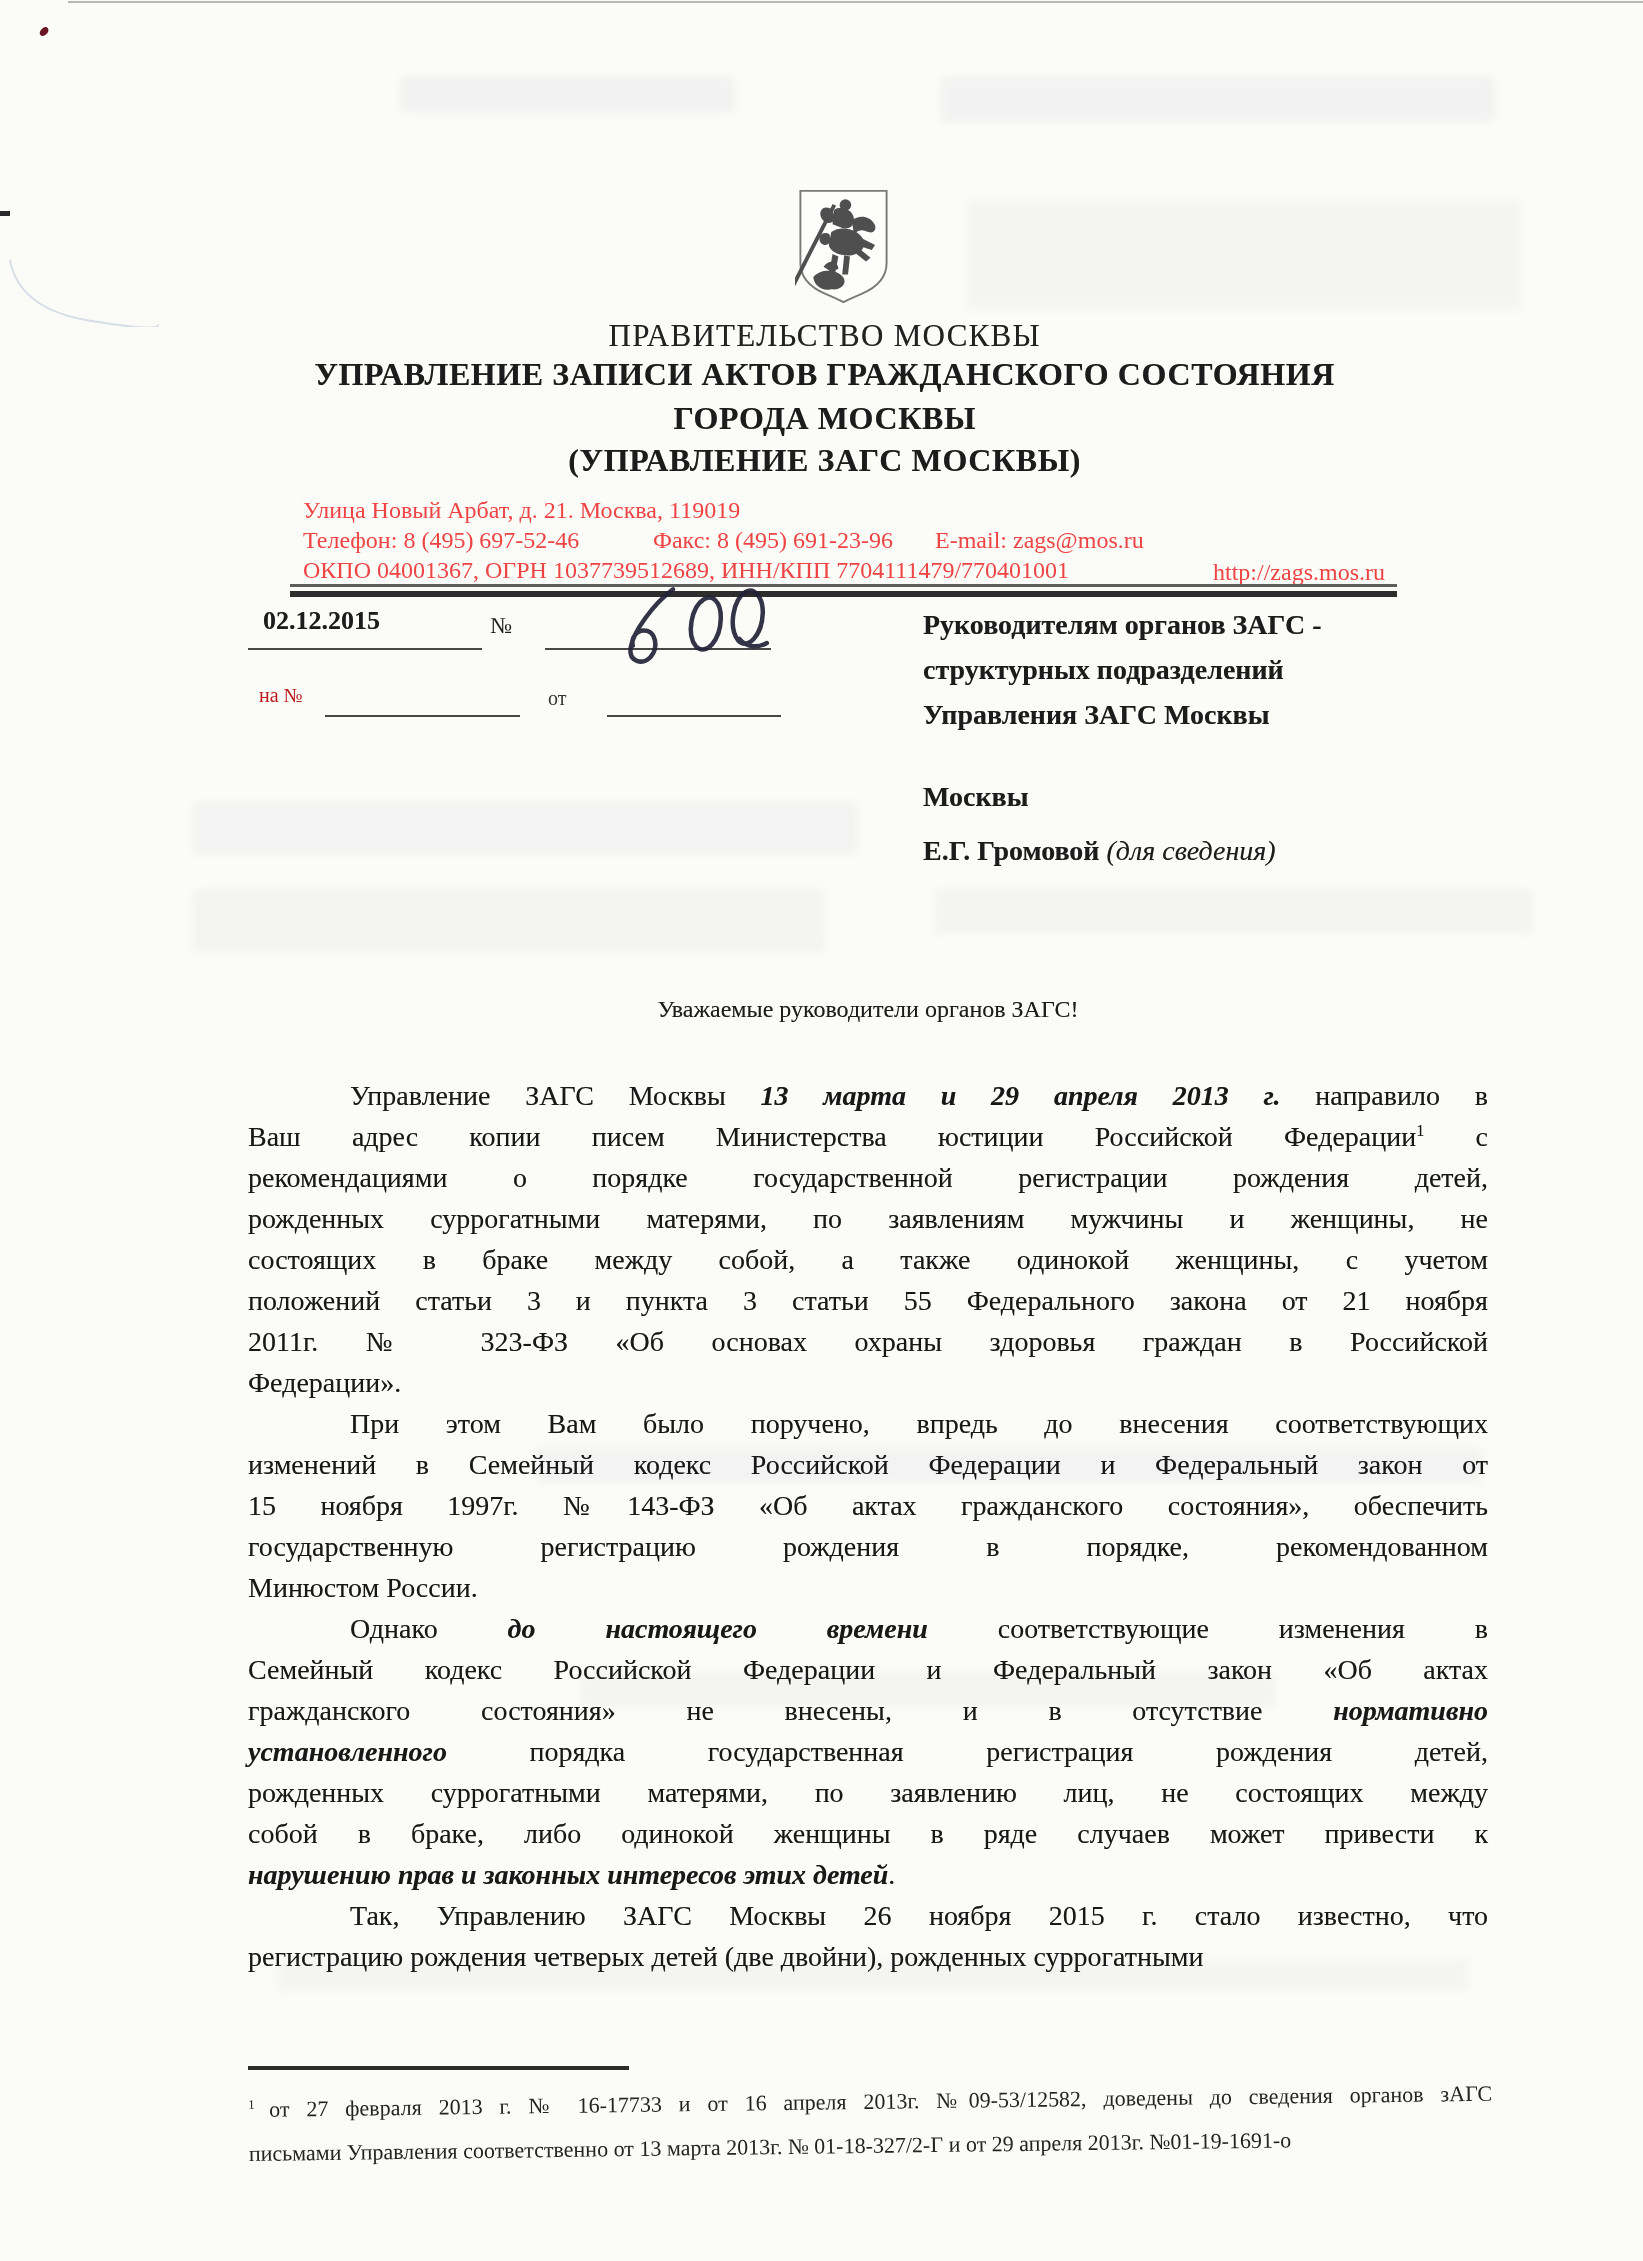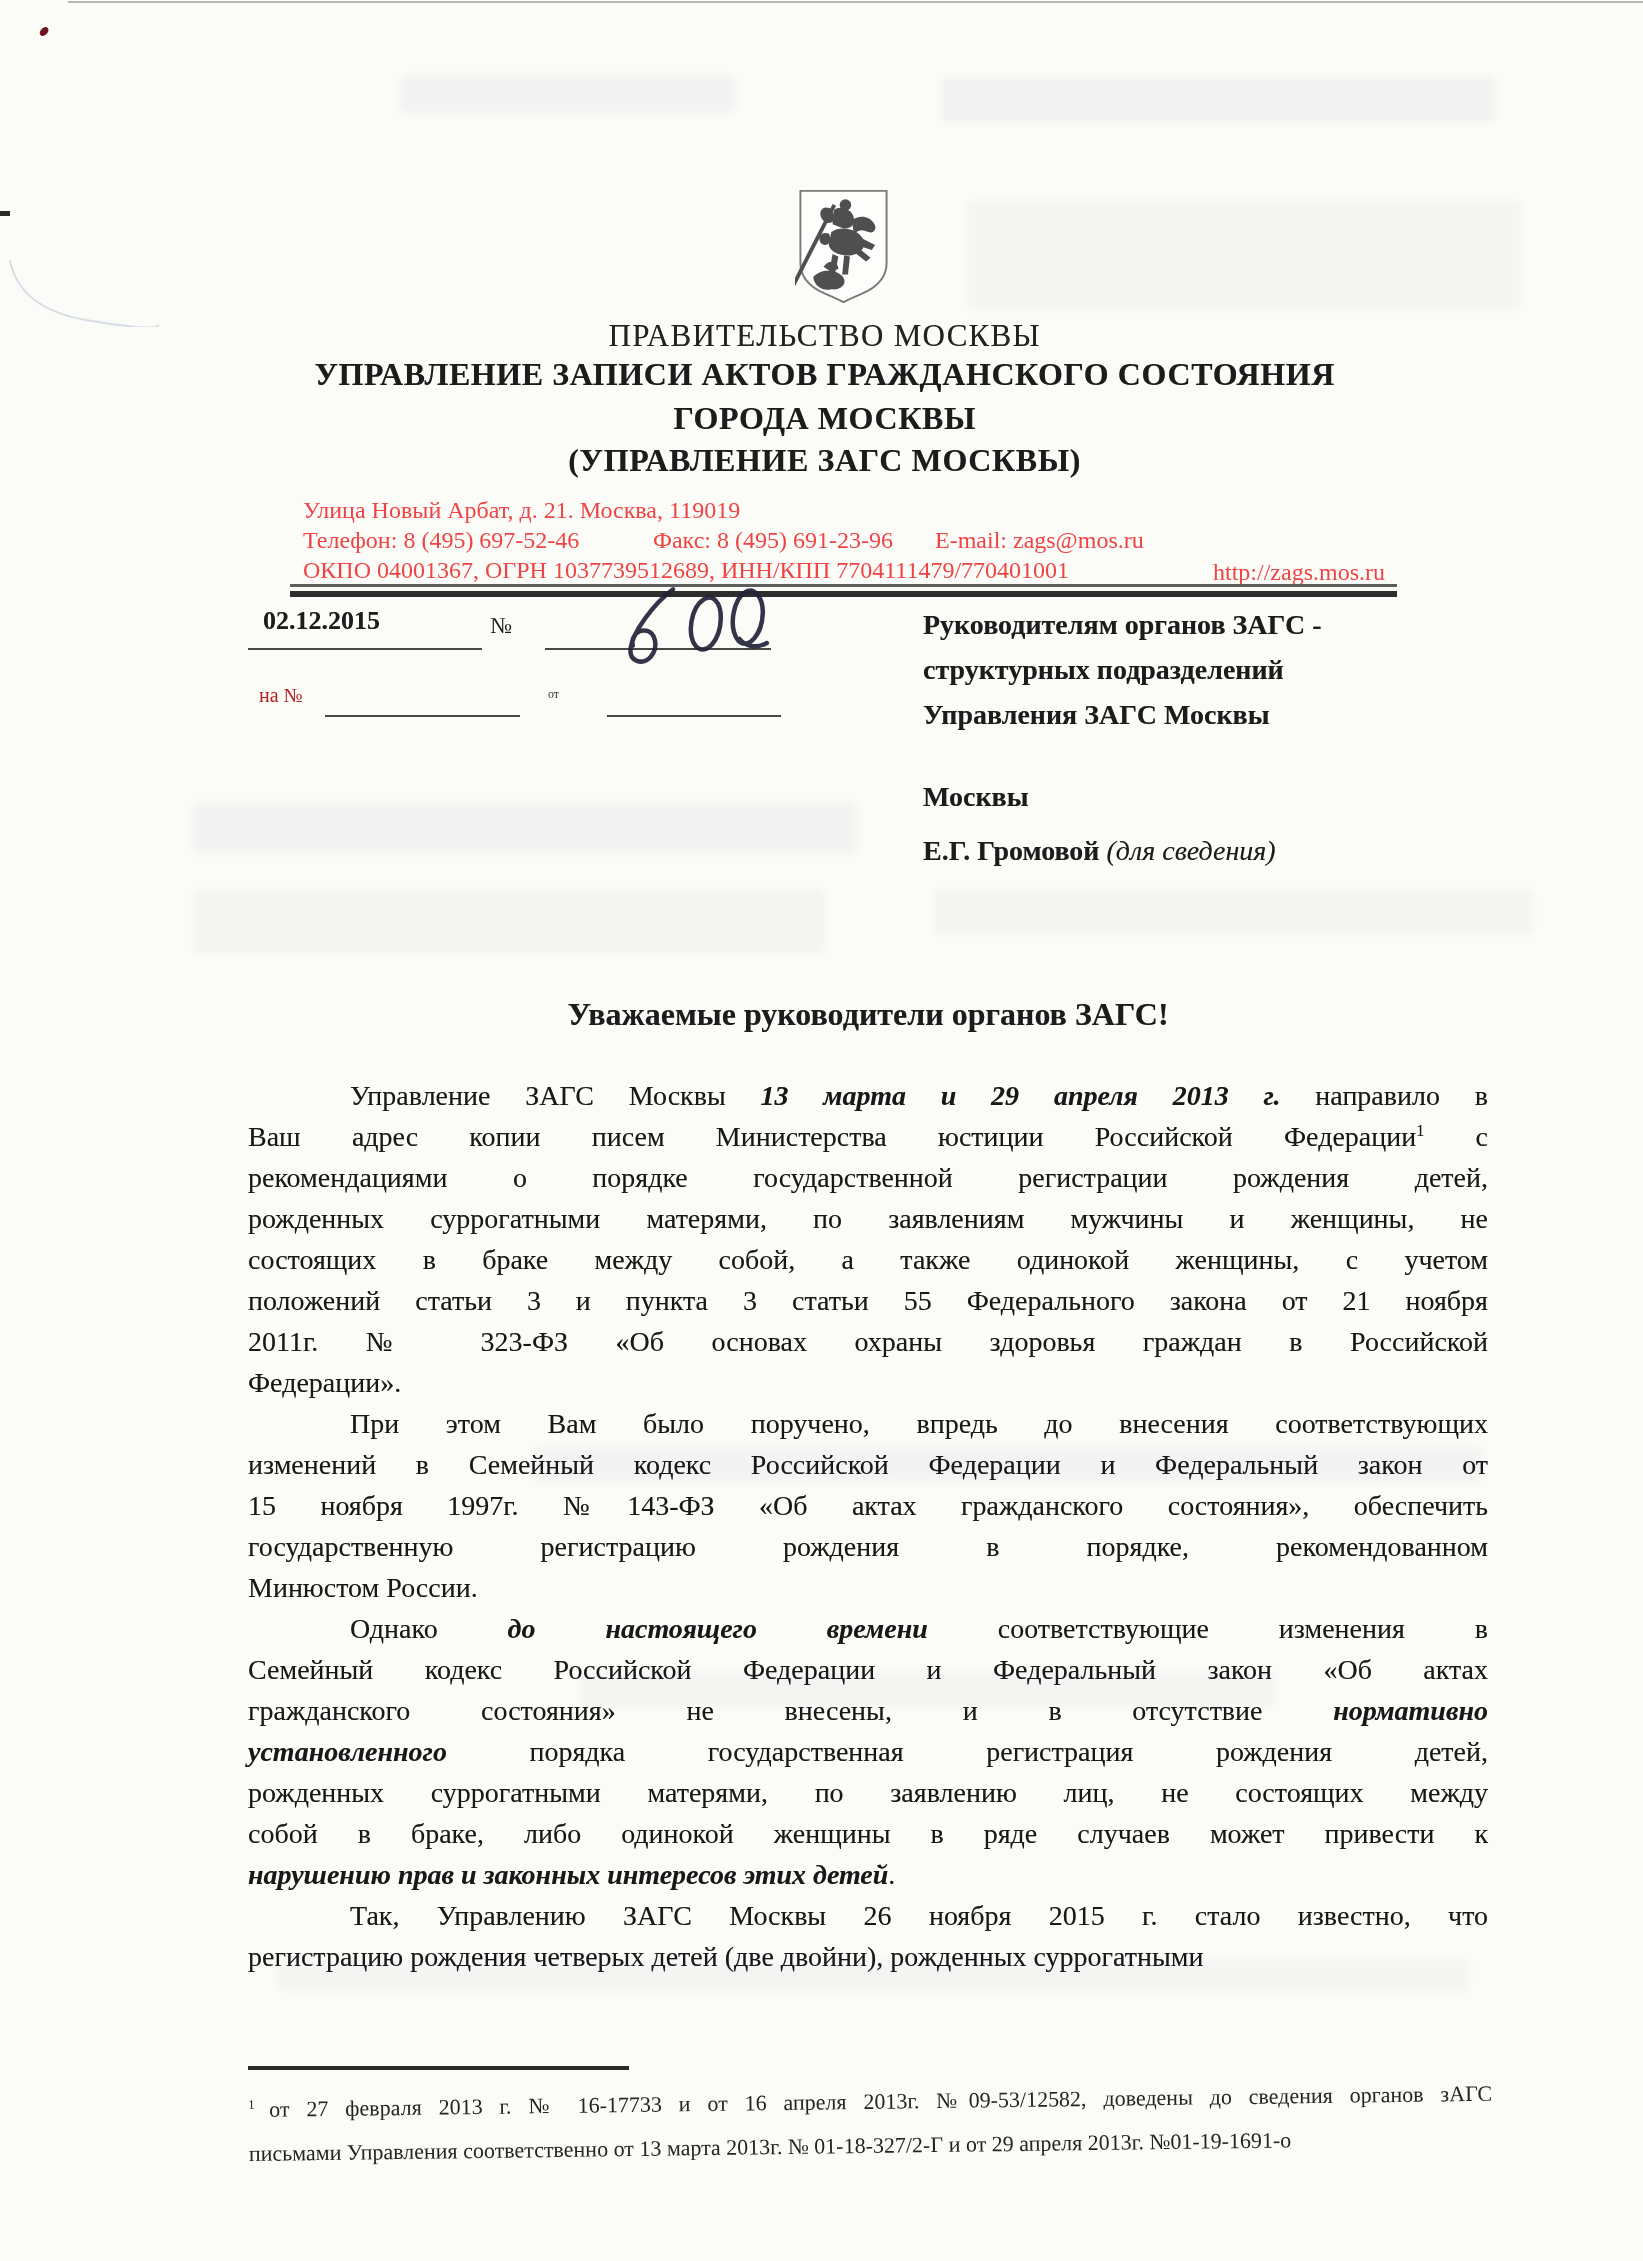--- a/index.html
+++ b/index.html
@@ -20,28 +20,28 @@
   .org2{left:3.2px;top:400px;width:1643px;text-align:center;font-size:32px;font-weight:bold;letter-spacing:0.6px;}
   .org3{left:3.2px;top:442px;width:1643px;text-align:center;font-size:32px;font-weight:bold;letter-spacing:0.6px;}
   .addr{font-size:24px;color:#ef4444;}
   
   .rule-top{left:290px;top:584px;width:1107px;height:2.6px;background:#5d5d5d;}
   .rule-bot{left:290px;top:591px;width:1107px;height:5.8px;background:#2e2e2e;}
   .underline{height:1.9px;background:#474747;}
   .date{left:263px;top:606px;font-size:26px;font-weight:bold;}
   .nosign{left:490px;top:613px;font-size:23px;}
   .na-no{left:259px;top:684px;font-size:20px;color:#b91c1c;}
-  .ot{left:548px;top:687px;font-size:12px;color:#333;}
+  .ot{left:548px;top:687px;font-size:20px;color:#333;}
   
   .recips{left:923px;top:602px;width:580px;font-size:28px;font-weight:bold;line-height:45px;}
   .recips .gap1{margin-top:37px;}
   .recips .gap2{margin-top:9px;}
   .recips .note{font-weight:normal;font-style:italic;margin-top:16px;}
   
-  .salutation{left:248px;top:996px;width:1240px;text-align:center;font-size:32px;font-weight:bold;}
+  .salutation{left:248px;top:996px;width:1240px;text-align:center;font-size:24px;font-weight:normal;}
   
   .bodytext{left:248px;top:1075px;width:1240px;font-size:28px;line-height:41px;color:#181818;}
   .bodytext .line{text-align:justify;text-align-last:justify;white-space:normal;}
   .bodytext .line.plast{text-align-last:left;}
   .bodytext .line.pfirst{text-indent:102px;}
   .bi{font-weight:bold;font-style:italic;}
   .supref{font-size:0.58em;vertical-align:super;line-height:0;}
   
   .fn-rule{left:248px;top:2066px;width:381px;height:3.9px;background:#2b2b2b;}
   .footnote{left:248px;top:2088px;width:1244px;font-size:22px;line-height:44px;color:#242424;

